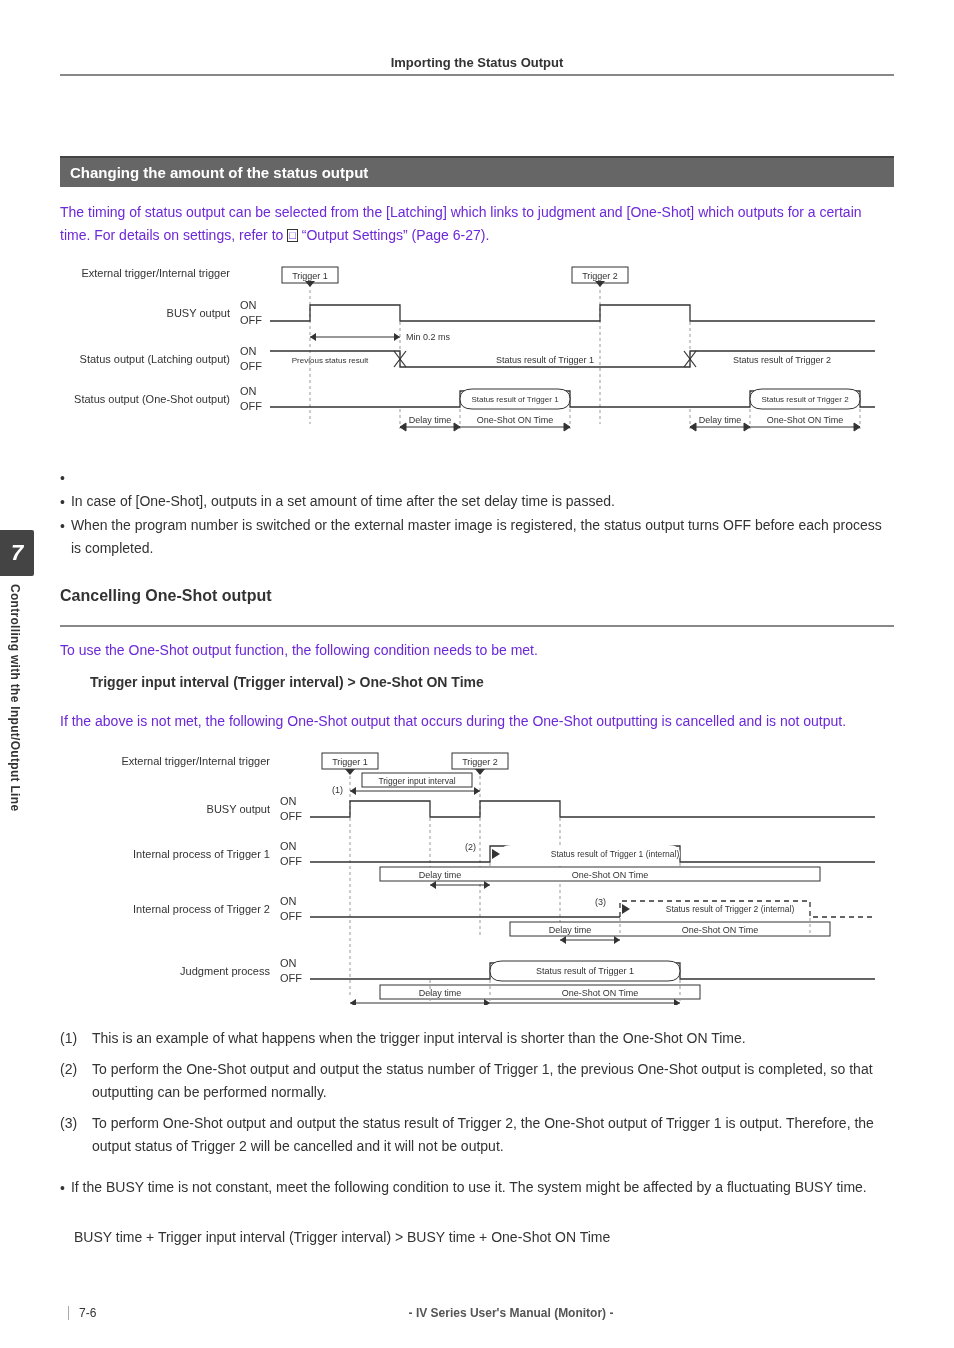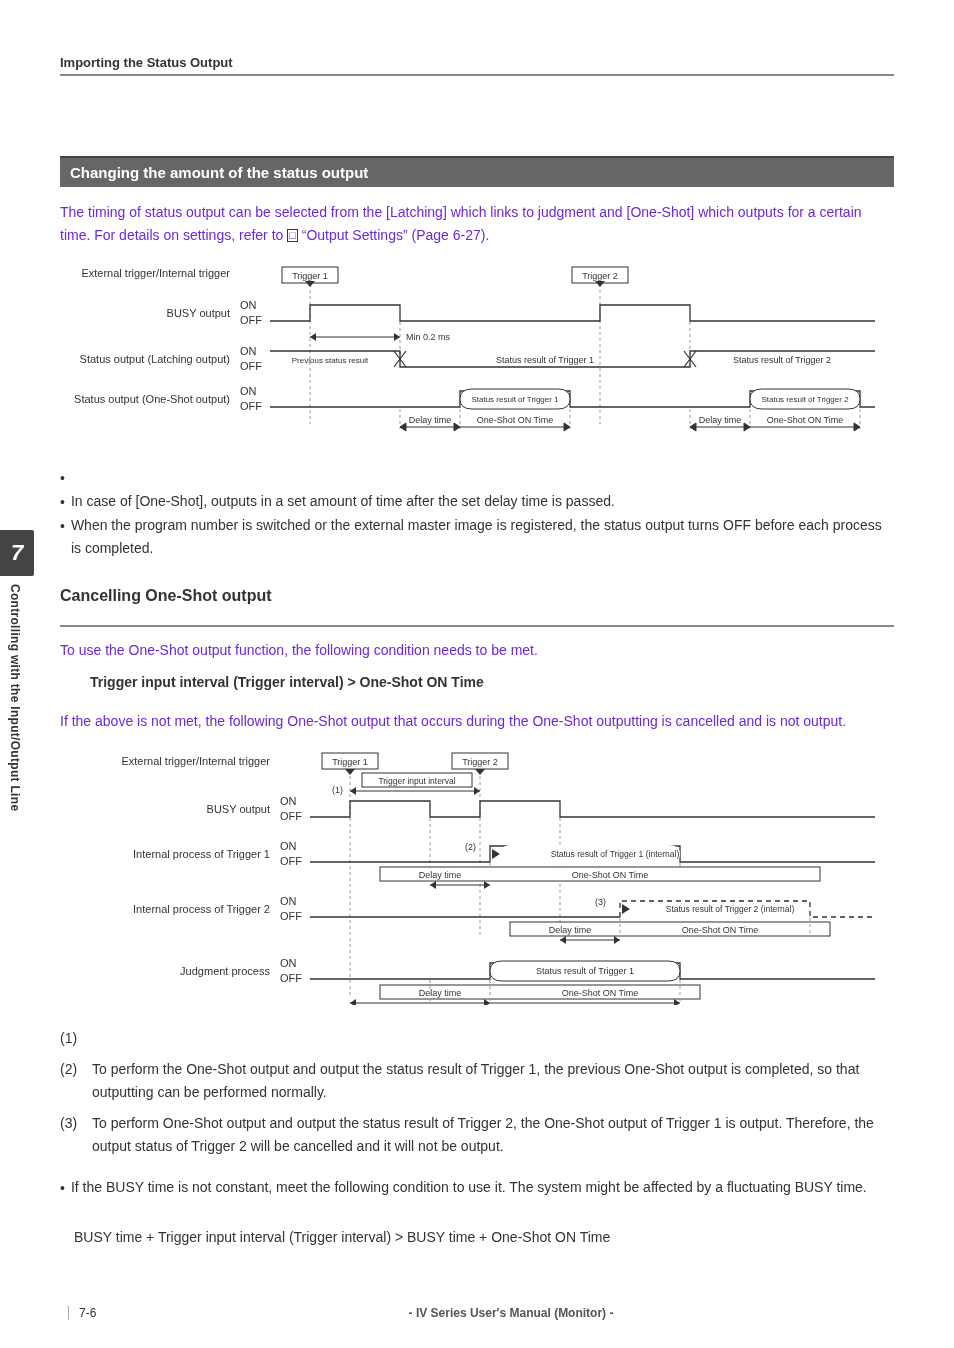--- a/index.html
+++ b/index.html
@@ -9,20 +9,21 @@
     color: #333;
     width: 954px;
     height: 1348px;
     position: relative;
     padding: 55px 60px 30px 60px;
   }
   .header-text {
     font-size: 13px;
     font-weight: bold;
     color: #333;
+    text-align: center;
   }
   .header-underline {
     border-bottom: 2px solid #888;
     margin-top: 4px;
     margin-bottom: 80px;
   }
   .section-bar {
     background: #666;
     color: #fff;
     font-size: 15px;
@@ -351,24 +352,25 @@
       <polygon points="290,258 296,254 296,262" fill="#333"></polygon>
       <polygon points="430,258 424,254 424,262" fill="#333"></polygon>
   <line x1="430" y1="258" x2="620" y2="258" stroke="#333"></line>
       <polygon points="620,258 614,254 614,262" fill="#333"></polygon>
 </svg>
 </div>
 
 <div class="numbered">
   <div class="nrow">
       <span class="num">(1)</span>
+      <span>This is an example of what happens when the trigger input interval is shorter than the One-Shot ON Time.</span>
     </div>
   <div class="nrow">
       <span class="num">(2)</span>
-      <span>To perform the One-Shot output and output the status result of Trigger 1, the previous One-Shot output is completed, so that outputting can be performed normally.</span>
+      <span>To perform the One-Shot output and output the status number of Trigger 1, the previous One-Shot output is completed, so that outputting can be performed normally.</span>
     </div>
   <div class="nrow">
       <span class="num">(3)</span>
       <span>To perform One-Shot output and output the status result of Trigger 2, the One-Shot output of Trigger 1 is output. Therefore, the output status of Trigger 2 will be cancelled and it will not be output.</span>
     </div>
 </div>
 
 <div class="bullets">
   <div class="row">
       <span class="dot">•</span>

